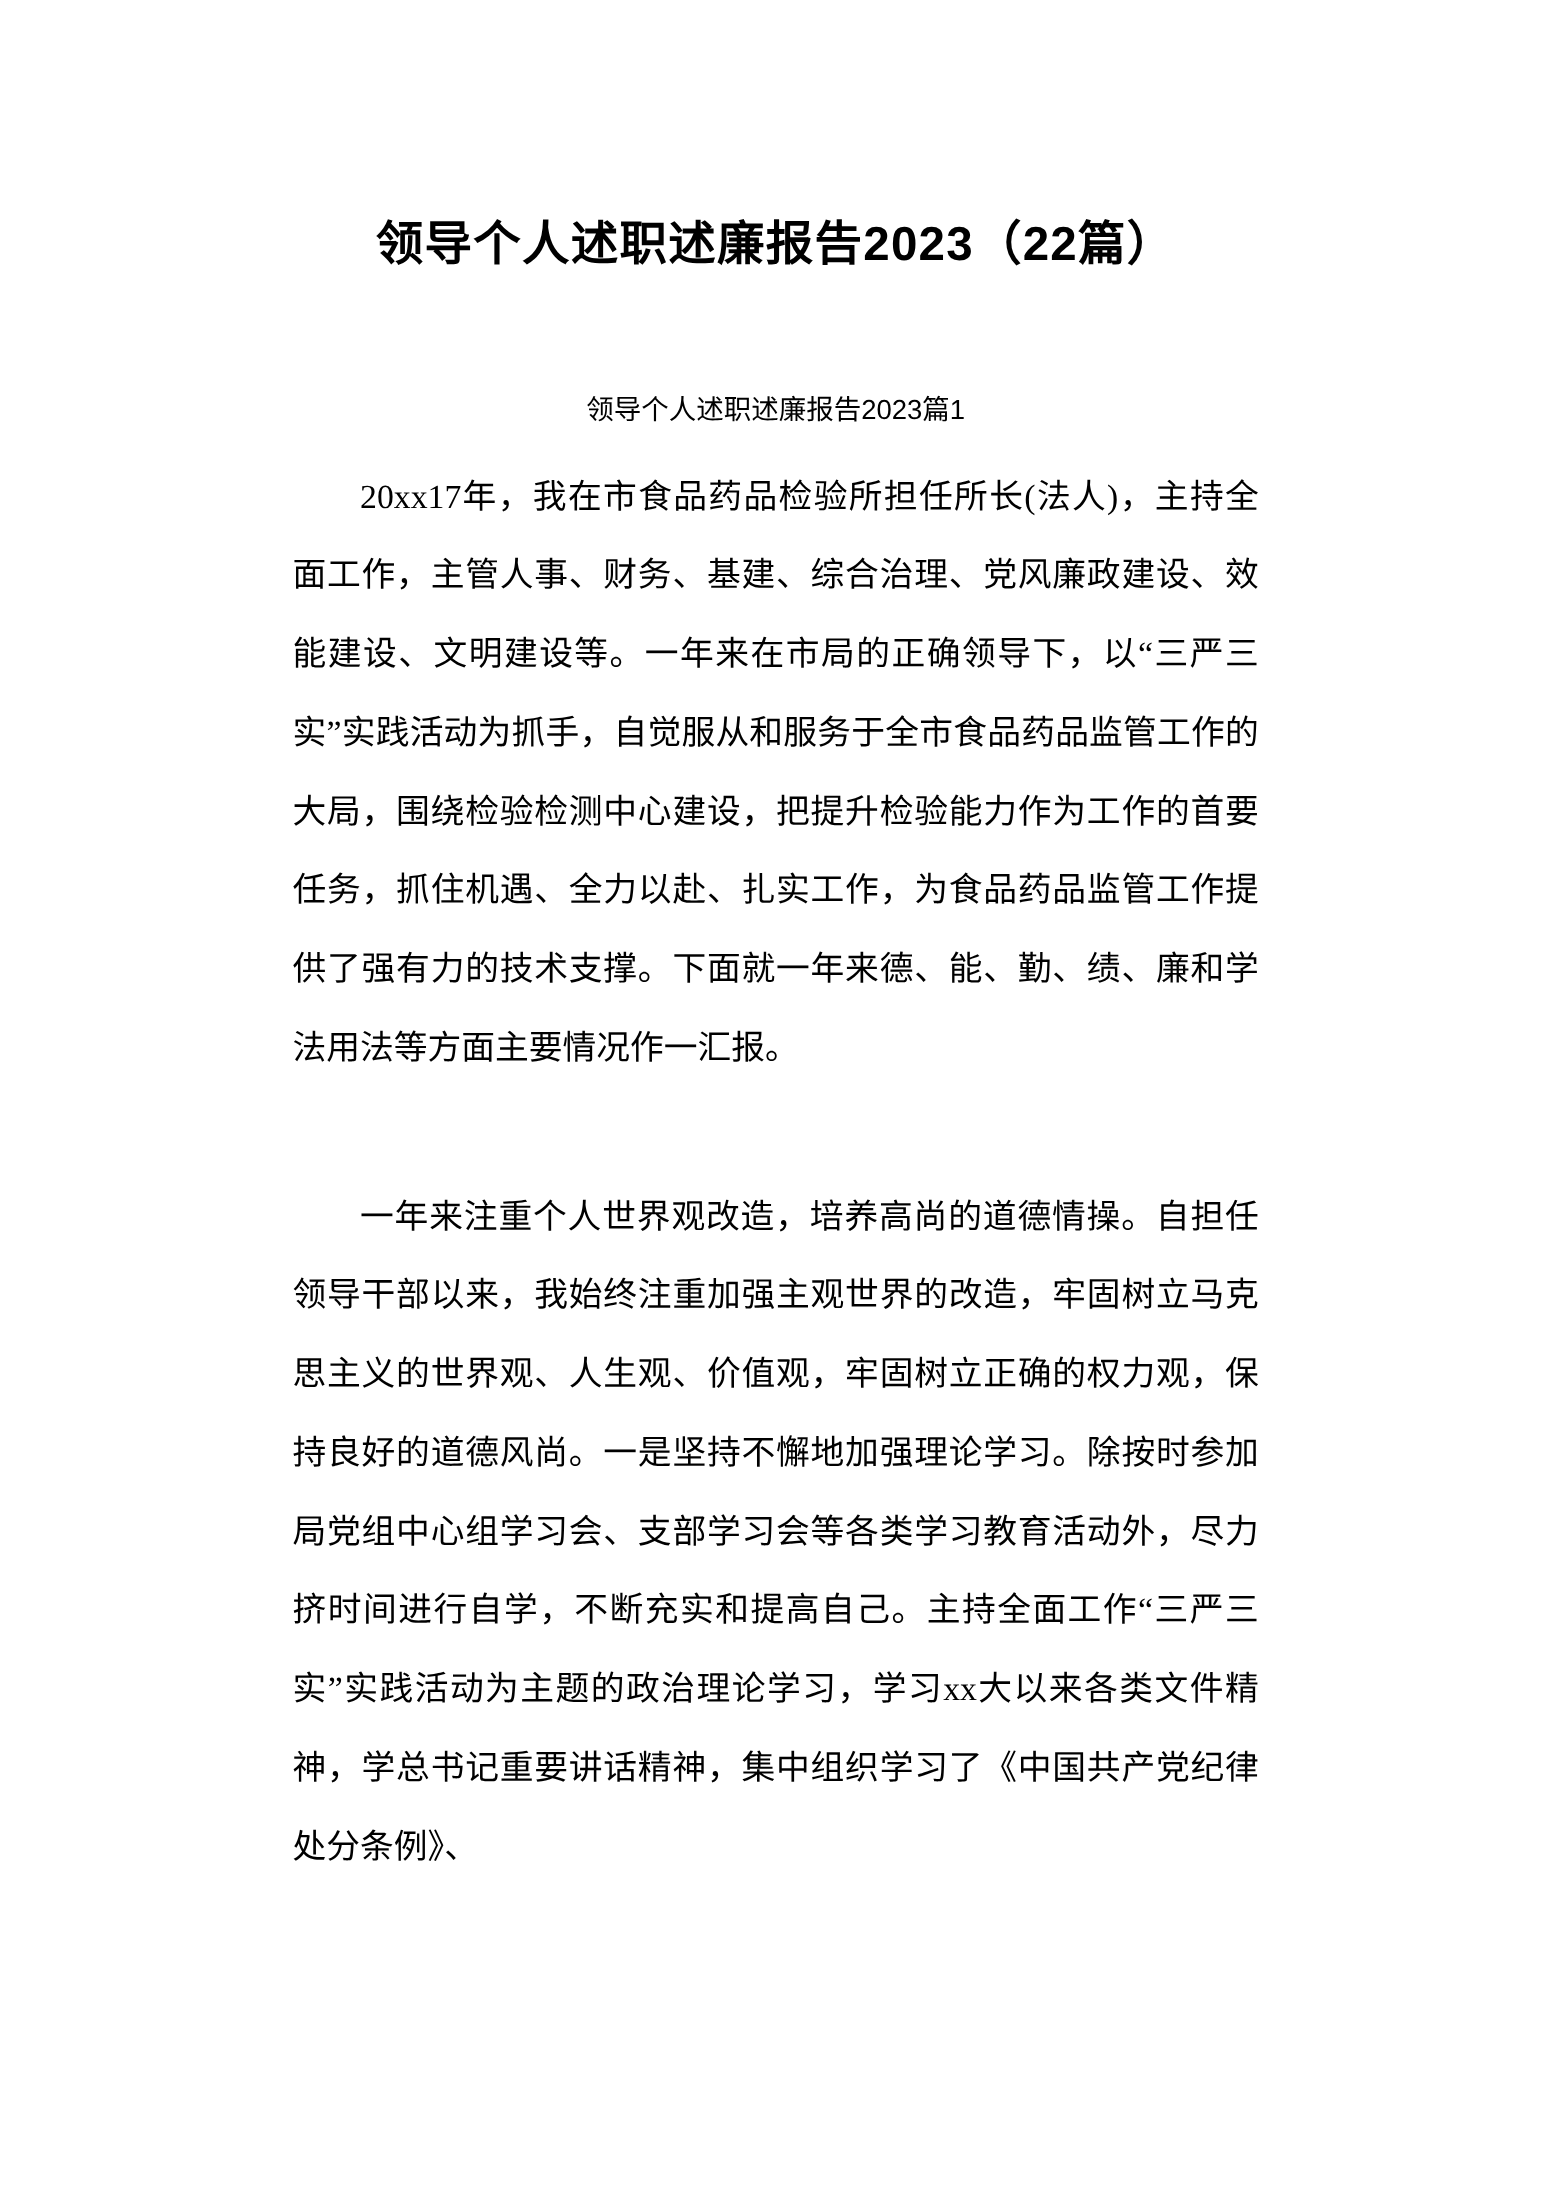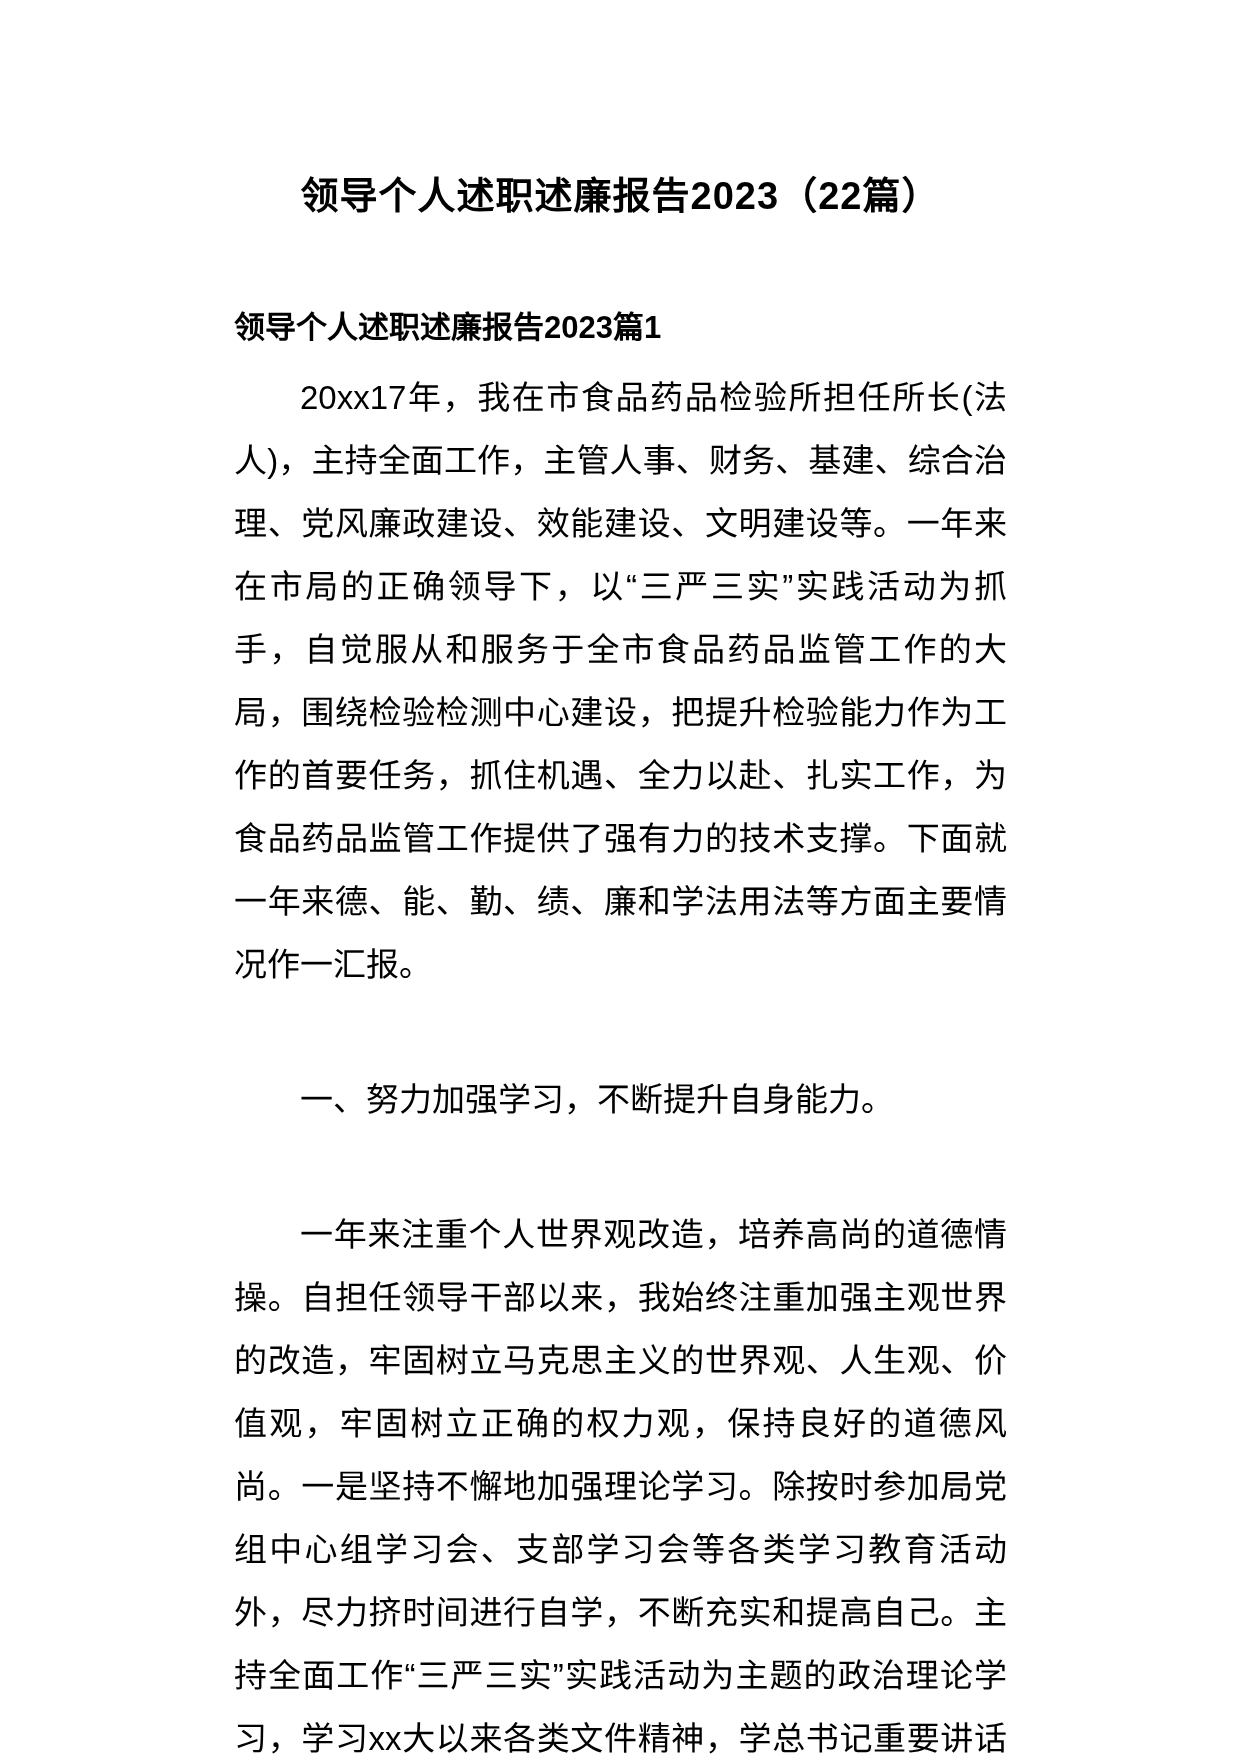--- a/index.html
+++ b/index.html
@@ -21,46 +21,46 @@
   }
   .doc-title {
     font-size: 38px;
     font-weight: 700;
     line-height: 56px;
     text-align: center;
     margin: 0 0 72px 0;
     letter-spacing: 1px;
   }
   .doc-subtitle {
-    font-size: 31px;
-    font-weight: 700;
+    font-size: 22px;
+    font-weight: 400;
     line-height: 63px;
     margin: 0 0 7px 0;
-    text-align: left;
+    text-align: center;
   }
   .doc-para {
-    font-size: 33px;
+    font-size: 27px;
     font-weight: 400;
     line-height: 63px;
     margin: 0 0 72px 0;
     text-align: justify;
     text-align-last: left;
     text-indent: 2em;
     word-break: break-all;
+    font-family: Liberation Serif, serif;
   }
   .doc-para.last {
     margin-bottom: 0;
   }
 </style>
 </head>
 <body>
 
 <div class="page">
   <h1 class="doc-title">领导个人述职述廉报告2023（22篇）</h1>
 
   <p class="doc-subtitle">领导个人述职述廉报告2023篇1</p>
 
   <p class="doc-para">20xx17年，我在市食品药品检验所担任所长(法人)，主持全面工作，主管人事、财务、基建、综合治理、党风廉政建设、效能建设、文明建设等。一年来在市局的正确领导下，以“三严三实”实践活动为抓手，自觉服从和服务于全市食品药品监管工作的大局，围绕检验检测中心建设，把提升检验能力作为工作的首要任务，抓住机遇、全力以赴、扎实工作，为食品药品监管工作提供了强有力的技术支撑。下面就一年来德、能、勤、绩、廉和学法用法等方面主要情况作一汇报。</p>
 
-  <p class="doc-para">一、努力加强学习，不断提升自身能力。</p>
 
   <p class="doc-para last">一年来注重个人世界观改造，培养高尚的道德情操。自担任领导干部以来，我始终注重加强主观世界的改造，牢固树立马克思主义的世界观、人生观、价值观，牢固树立正确的权力观，保持良好的道德风尚。一是坚持不懈地加强理论学习。除按时参加局党组中心组学习会、支部学习会等各类学习教育活动外，尽力挤时间进行自学，不断充实和提高自己。主持全面工作“三严三实”实践活动为主题的政治理论学习，学习xx大以来各类文件精神，学总书记重要讲话精神，集中组织学习了《中国共产党纪律处分条例》、</p>
 </div>
 
 </body></html>

